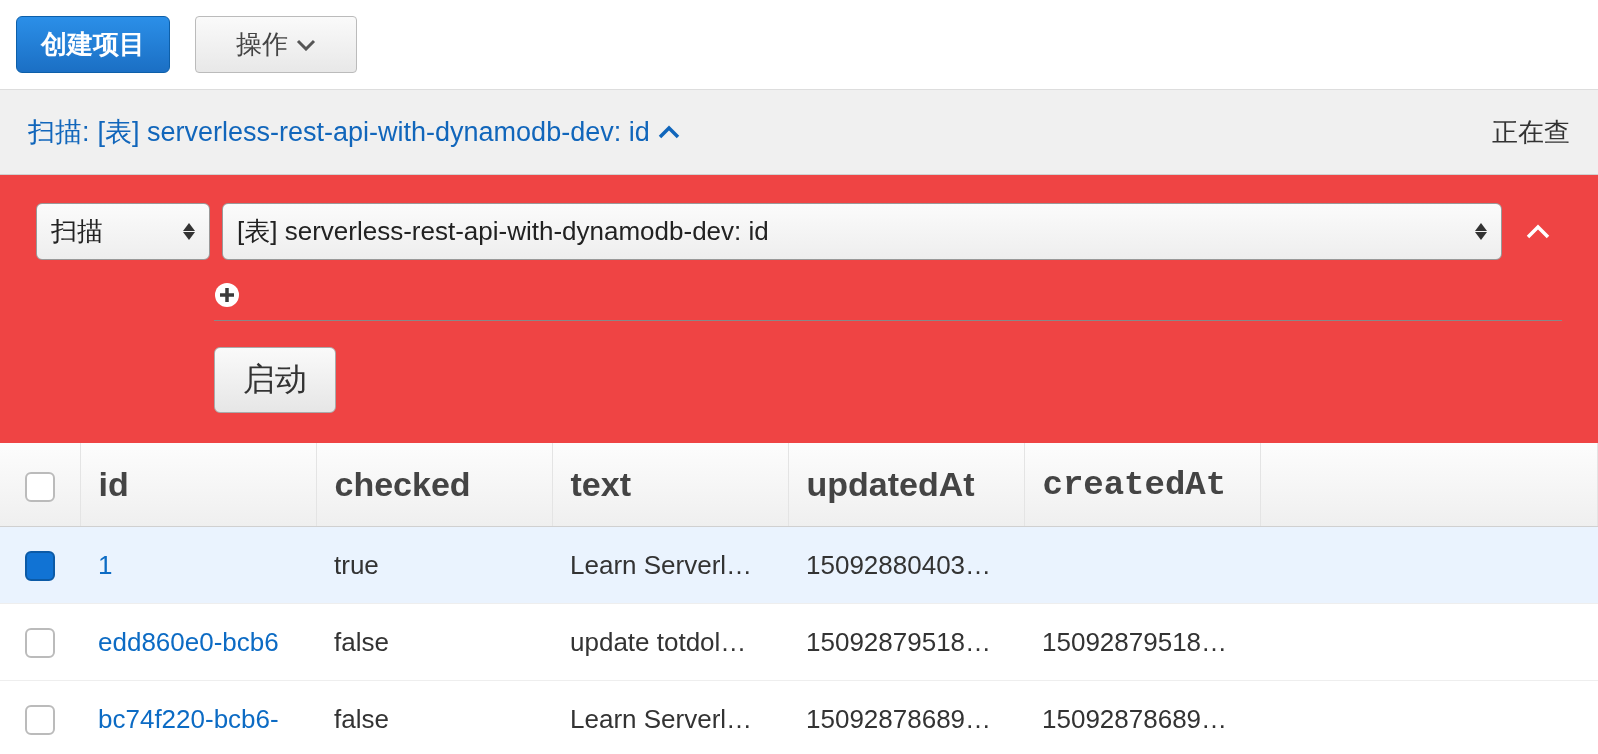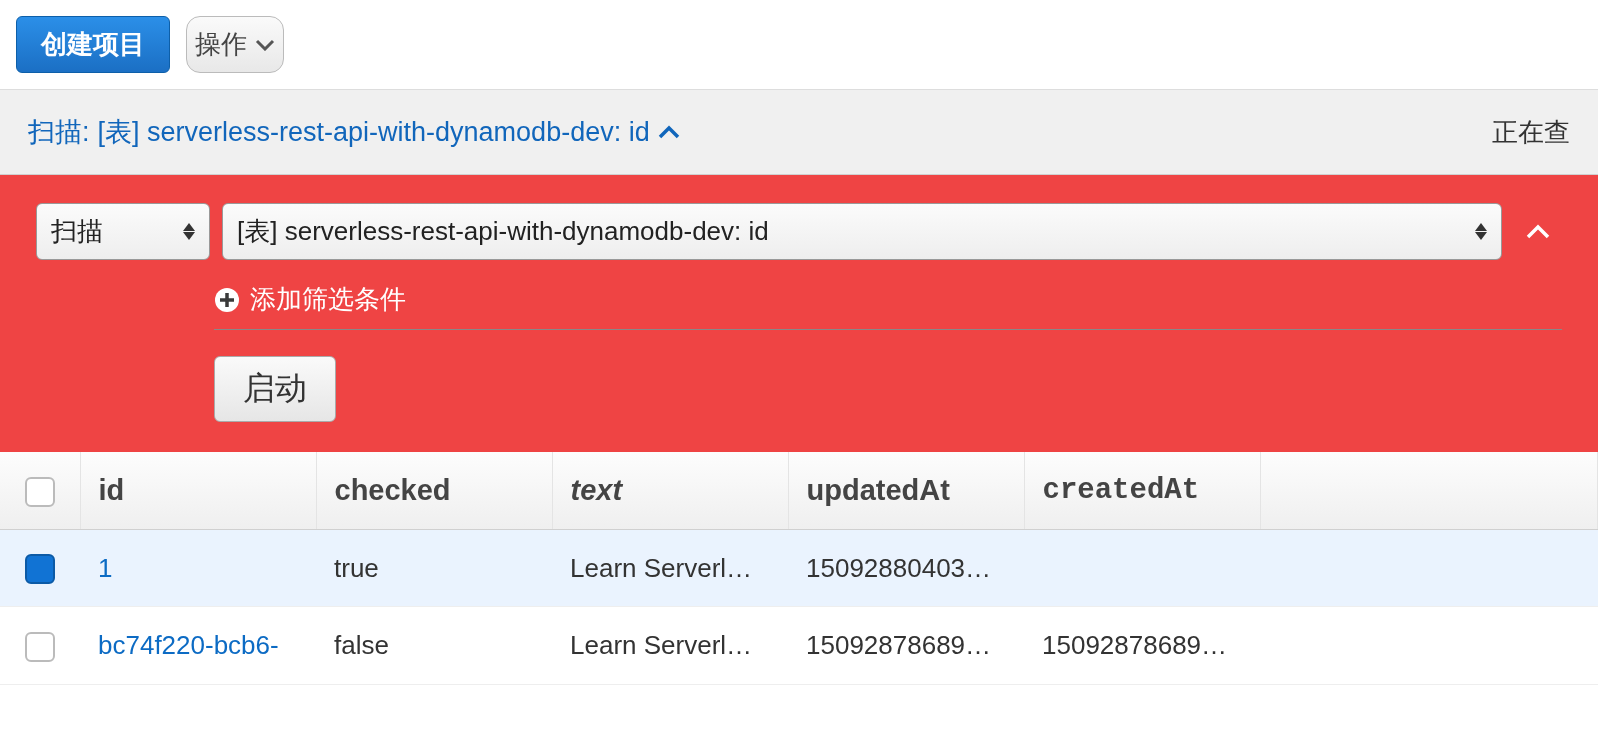--- a/index.html
+++ b/index.html
@@ -5,44 +5,44 @@
     * { box-sizing: border-box; margin: 0; padding: 0; }
     body {
       font-family: -apple-system, BlinkMacSystemFont, "Segoe UI", Helvetica, Arial, sans-serif;
       font-size: 24px;
       background: #fff;
       color: #333;
     }
 
     .toolbar {
       display: flex;
-      gap: 16px;
+      gap: 25px;
       padding: 16px;
       align-items: center;
     }
 
     .btn-primary {
       background: linear-gradient(to bottom, #2b8fe8, #1b6fc4);
       color: #fff;
       font-weight: 600;
       font-size: 26px;
       padding: 10px 24px;
       border: 1px solid #0d5fa9;
       border-radius: 6px;
       cursor: pointer;
     }
 
     .btn-secondary {
       background: linear-gradient(to bottom, #fafafa, #e8e8e8);
       color: #444;
       font-weight: 500;
       font-size: 26px;
-      padding: 10px 8px;
+      padding: 10px 40px;
       border: 1px solid #bbb;
-      border-radius: 14px;
+      border-radius: 4px;
       cursor: pointer;
       display: inline-flex;
       align-items: center;
       gap: 8px;
     }
 
     .scan-header {
       background: #f0f0f0;
       border-top: 1px solid #ddd;
       border-bottom: 1px solid #d0d0d0;
@@ -146,42 +146,42 @@
       border-collapse: collapse;
     }
 
     .data-table thead tr {
       background: linear-gradient(to bottom, #fdfdfd, #efefef);
     }
 
     .data-table th {
       text-align: left;
       font-weight: 700;
-      font-size: 29px;
+      font-size: 34px;
       color: #444;
       padding: 22px 18px;
       border-bottom: 1px solid #d0d0d0;
       border-right: 1px solid #e4e4e4;
     }
 
     .data-table td {
       font-size: 26px;
       padding: 22px 18px;
       border-bottom: 1px solid #eee;
       color: #333;
       white-space: nowrap;
       overflow: hidden;
       text-overflow: ellipsis;
       max-width: 230px;
     }
 
     .data-table .check-col { width: 80px; text-align: center; }
     .data-table .id-col { width: 236px; }
     .data-table .checked-col { width: 236px; }
-    .data-table .text-col { width: 236px; font-style: italic; }
+    .data-table .text-col { width: 236px; }
     .data-table .updated-col { width: 236px; }
     .data-table .created-col { width: 236px; font-family: Liberation Mono, monospace; }
 
     .data-table tbody tr.selected {
       background: #eaf3fe;
     }
 
     .checkbox {
       width: 30px;
       height: 30px;
@@ -259,21 +259,20 @@
           <path d="M2 13 L12 3 L22 13" fill="none" stroke="#fff" stroke-width="3.5"></path>
         </svg>
     </span>
   </div>
 
   <div class="filter-row">
     <svg width="26" height="26" viewBox="0 0 26 26">
       <circle cx="13" cy="13" r="12" fill="#fff"></circle>
       <path d="M13 6 V20 M6 13 H20" stroke="#3a3a3a" stroke-width="3.5"></path>
     </svg>
-    <span>添加筛选条件</span>
   </div>
 
   <div class="filter-divider"></div>
 
   <div class="start-button-wrap">
     <button class="btn-start">启动</button>
   </div>
 </div>
 
 <table class="data-table">
@@ -295,20 +294,29 @@
         <td class="check-col"><span class="checkbox checked"></span></td>
         <td class="id-col"><span class="link-text">1</span></td>
         <td>true</td>
         <td>Learn Serverl…</td>
         <td>15092880403…</td>
         <td></td>
         <td></td>
       </tr>
       <tr>
         <td class="check-col"><span class="checkbox"></span></td>
+        <td class="id-col"><span class="link-text">edd860e0-bcb6</span></td>
+        <td>false</td>
+        <td>update totdol…</td>
+        <td>15092879518…</td>
+        <td>15092879518…</td>
+        <td></td>
+      </tr>
+      <tr>
+        <td class="check-col"><span class="checkbox"></span></td>
         <td class="id-col"><span class="link-text">bc74f220-bcb6-</span></td>
         <td>false</td>
         <td>Learn Serverl…</td>
         <td>15092878689…</td>
         <td>15092878689…</td>
         <td></td>
       </tr>
     </tbody>
 </table>
 

